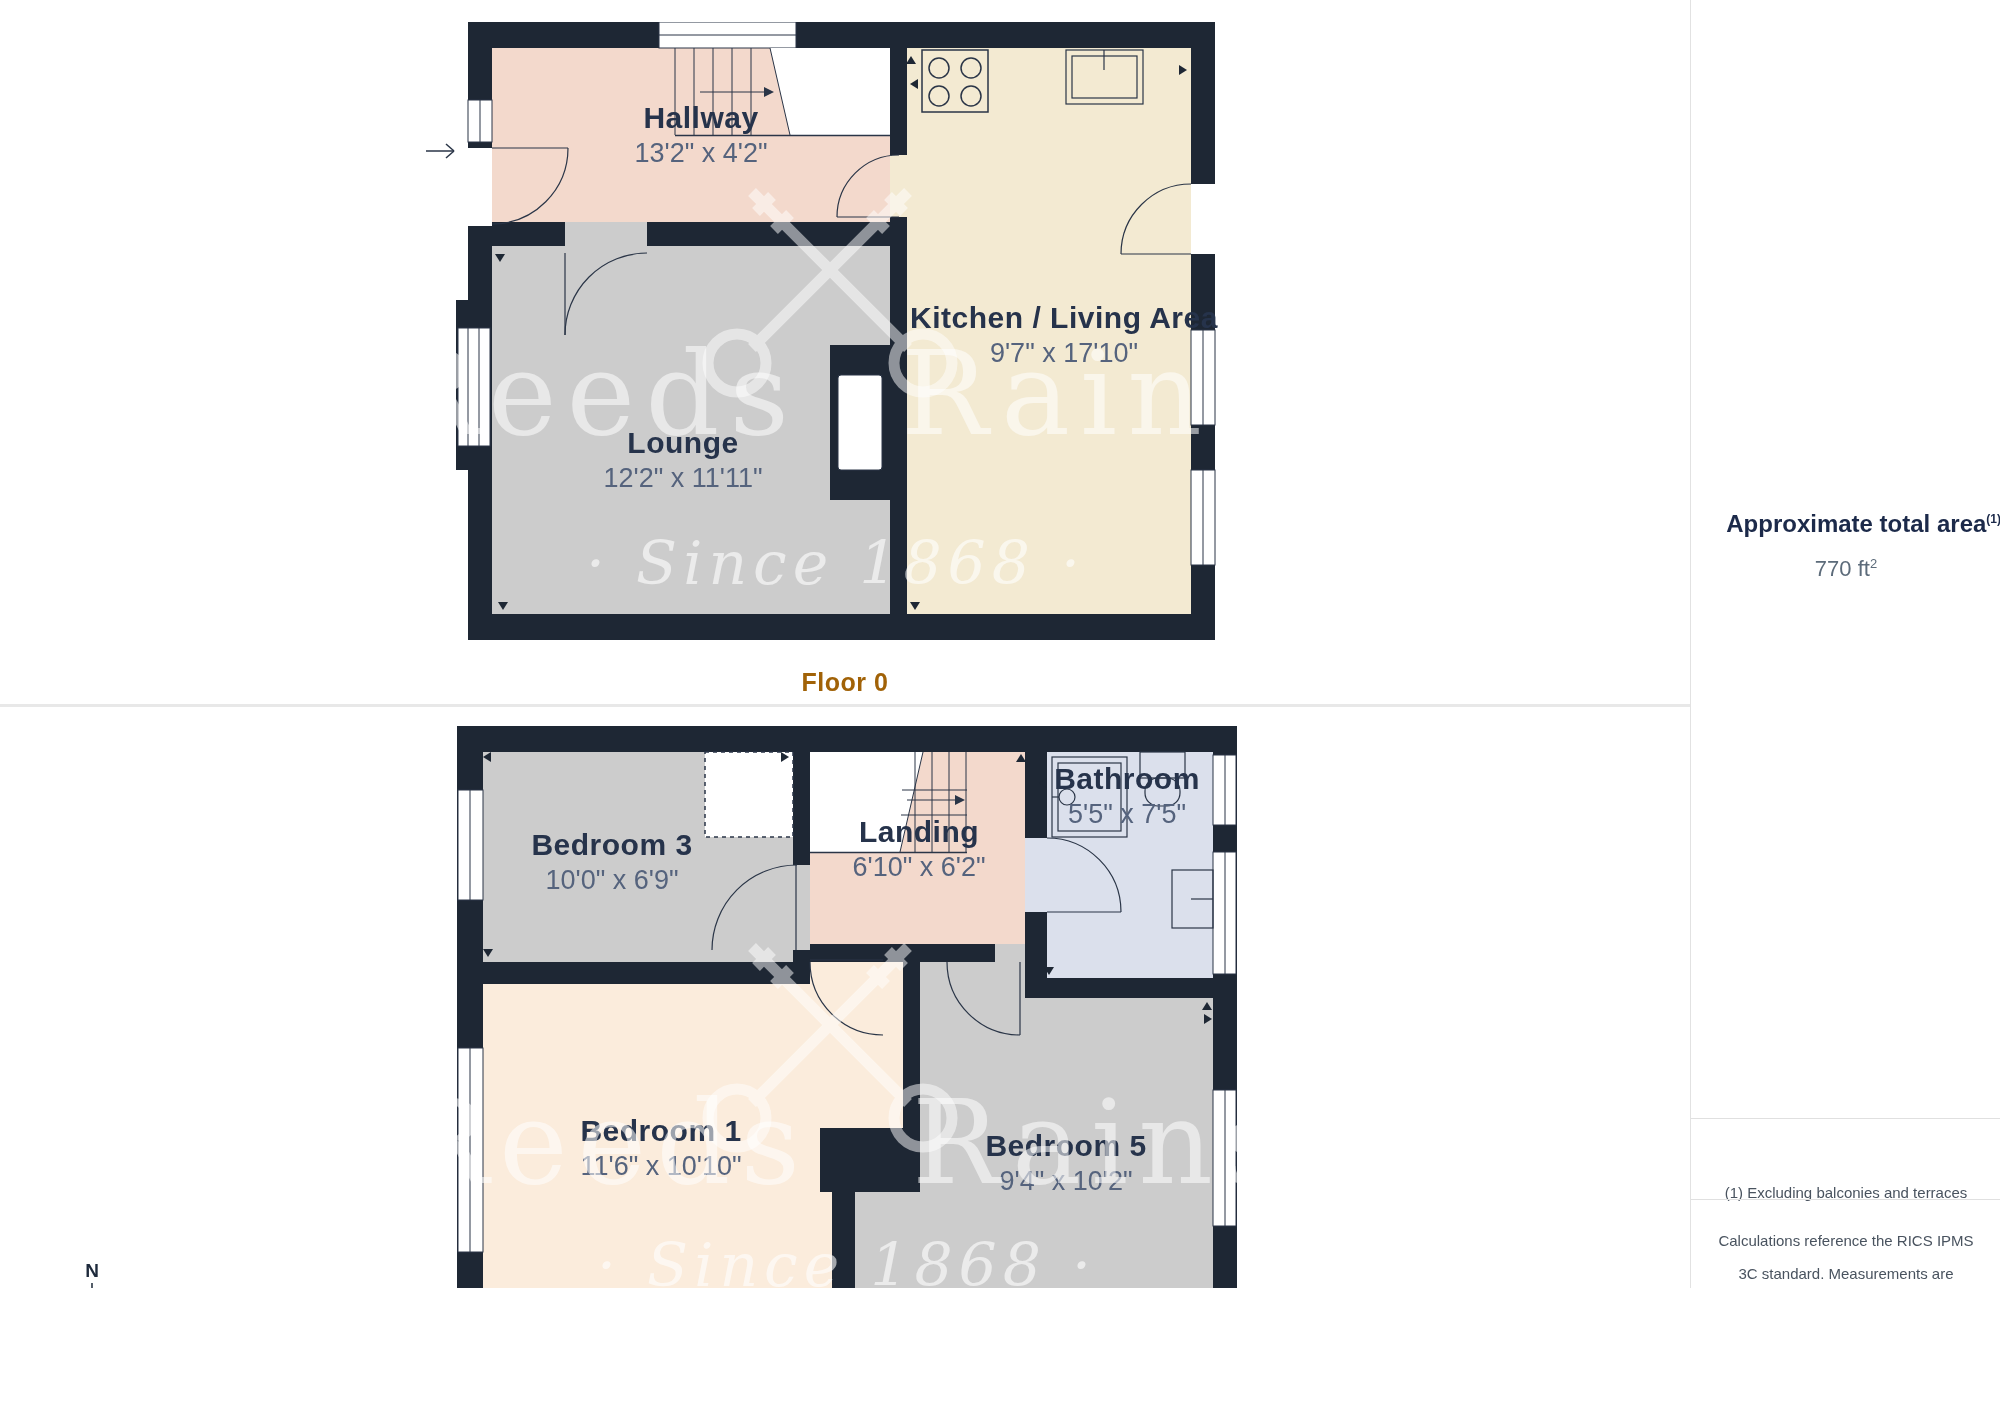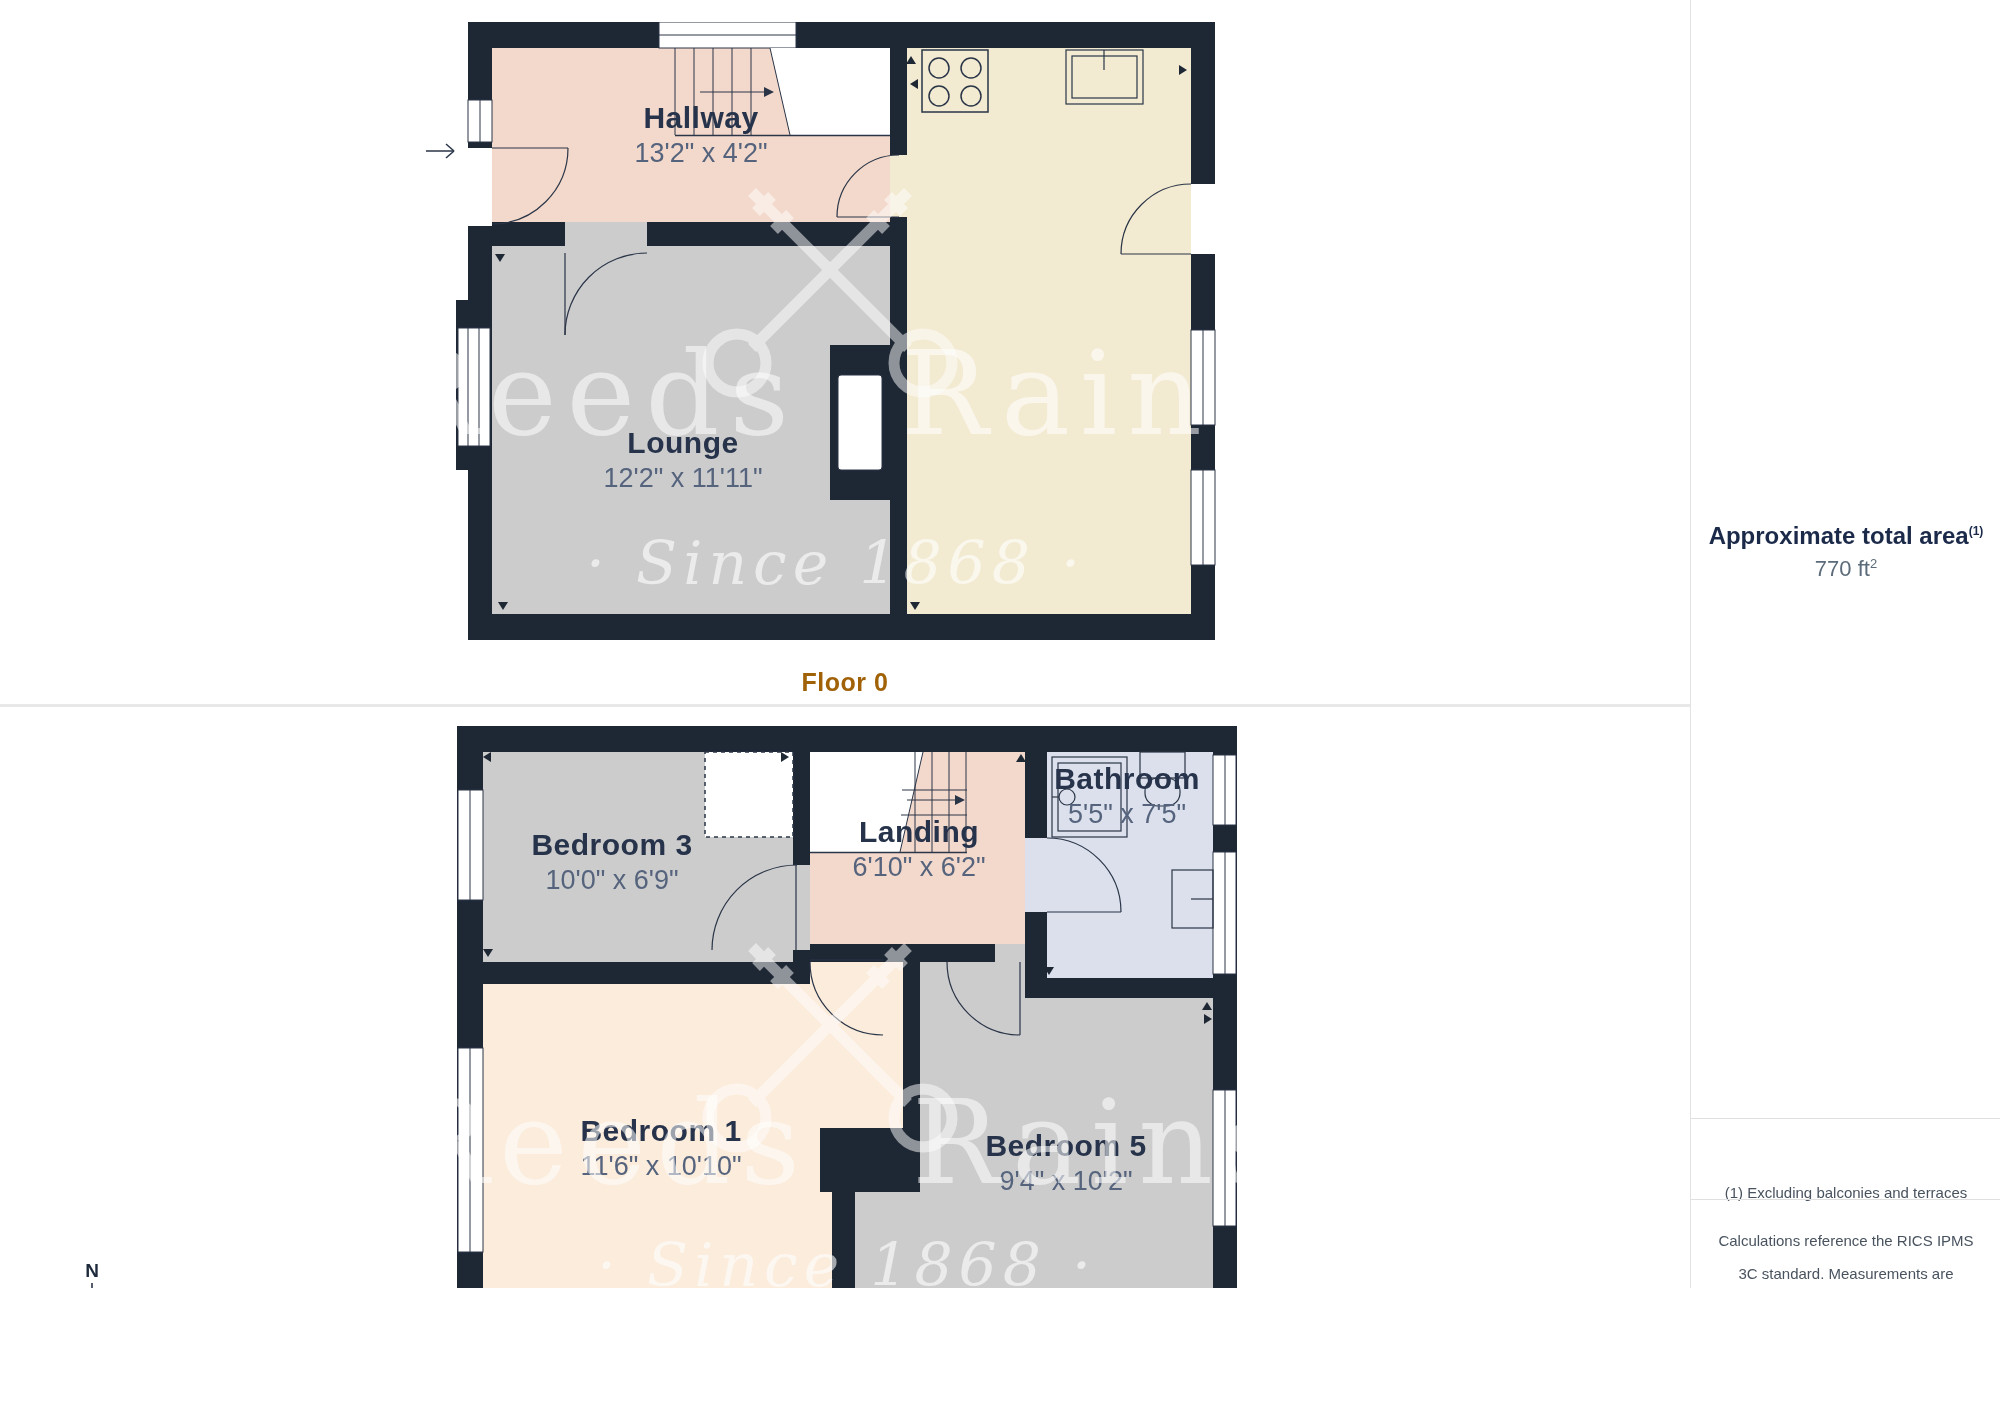--- a/index.html
+++ b/index.html
@@ -25,21 +25,21 @@
   .wm-name{position:absolute;left:50%;transform:translate(-50%,-50%);
     font-family:"DejaVu Serif",serif;font-size:116px;font-weight:400;
     color:rgba(255,255,255,0.55);letter-spacing:10px;word-spacing:55px;white-space:nowrap;}
   .wm-tagline{position:absolute;left:50%;transform:translate(-50%,-50%);
     font-family:"DejaVu Serif",serif;font-style:italic;font-size:60px;
     color:rgba(255,255,255,0.6);letter-spacing:6px;white-space:nowrap;}
 
   
   .sidebar{position:absolute;left:1690px;top:0;width:310px;height:1411px;
     border-left:1px solid #e2e2e2;}
-  .sb-title{position:absolute;top:522px;width:100%;text-align:center;
+  .sb-title{position:absolute;top:510px;width:100%;text-align:right;
     font-size:24px;font-weight:700;color:#1c2a4a;}
   .sb-title sup{font-size:12px;font-weight:700;}
   .sb-value{position:absolute;top:556px;width:100%;text-align:center;
     font-size:22px;color:#5c6b7a;}
   .sb-value sup{font-size:13px;}
   .sb-line{position:absolute;left:0;width:100%;height:1px;background:#e0e0e0;}
   .sb-footnote{position:absolute;top:1148px;width:100%;text-align:center;
     font-size:15px;color:#49535f;margin-top:36px;}
   .sb-disclaimer{position:absolute;top:1224px;left:19px;width:272px;text-align:center;
     font-size:15px;line-height:33px;color:#49535f;}
@@ -173,20 +173,24 @@
     </g>
   </svg>
 
   <div class="room-label" style="left:701px;top:135px;">
     <div class="rname">Hallway</div>
     <div class="rdims">13'2" x 4'2"</div>
   </div>
   <div class="room-label" style="left:683px;top:460px;">
     <div class="rname">Lounge</div>
     <div class="rdims">12'2" x 11'11"</div>
+  </div>
+  <div class="room-label" style="left:1064px;top:335px;">
+    <div class="rname">Kitchen / Living Area</div>
+    <div class="rdims">9'7" x 17'10"</div>
   </div>
   <div class="floor-label" style="left:0;top:668px;width:1690px;">Floor 0</div>
 
   <div class="wm" style="left:456px;top:22px;width:760px;height:618px;">
     <div class="wm-name" style="top:371px;">Reeds Rains</div>
     <div class="wm-tagline" style="top:541px;">· Since 1868 ·</div>
   </div>
 
   <div class="h-divider" style="left:0;top:704px;width:1690px;height:3px;"></div>
 

